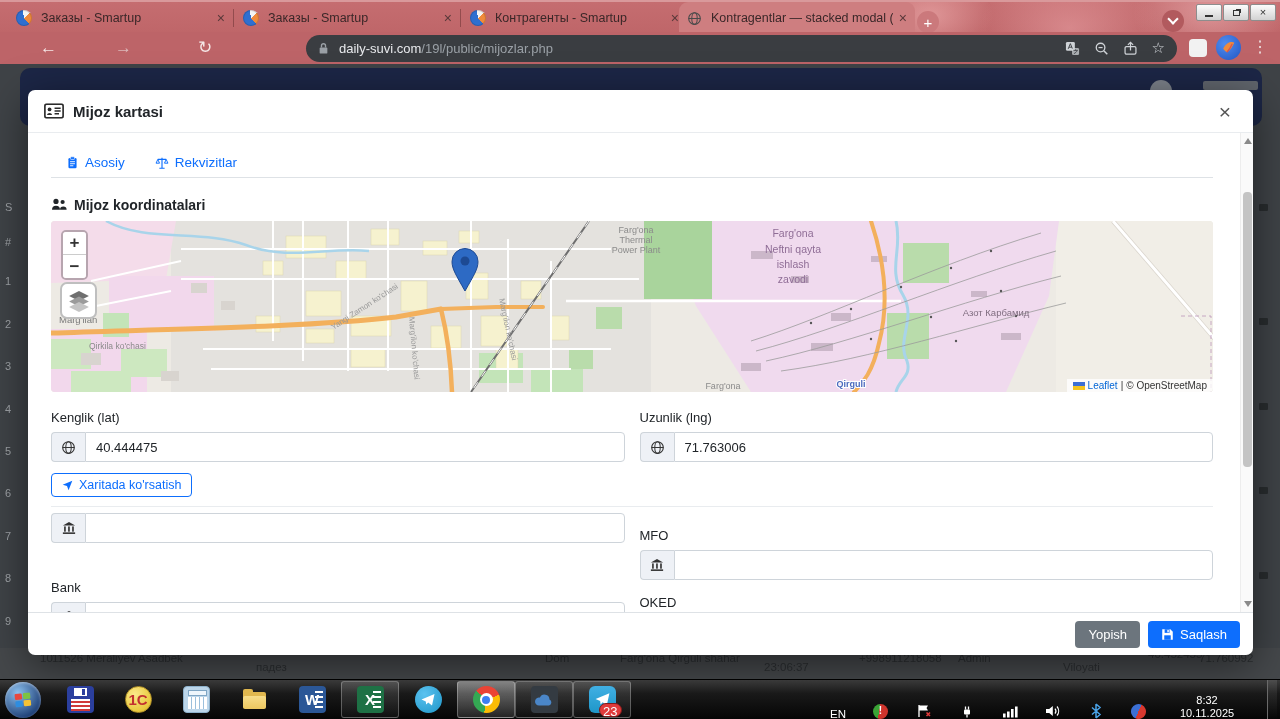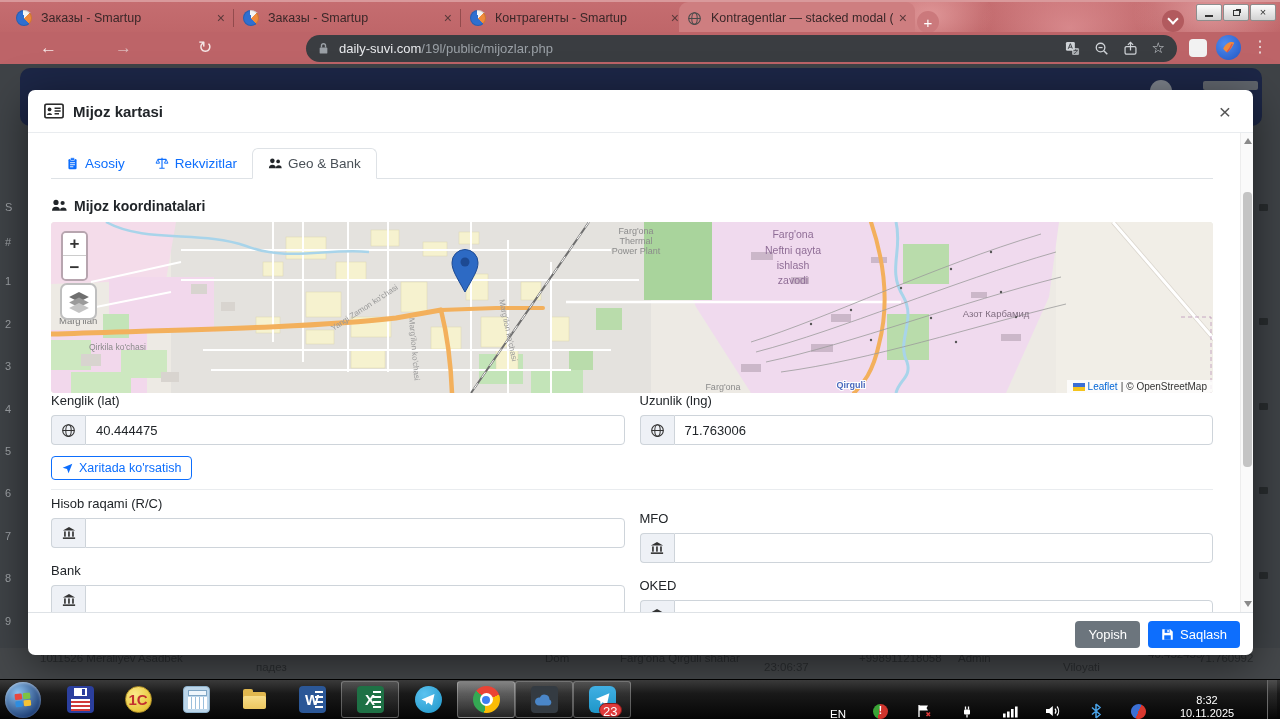--- a/index.html
+++ b/index.html
@@ -75,21 +75,21 @@
   .zbtn{width:100%;height:23px;background:#fff;display:grid;place-items:center;font-size:17px;font-weight:bold;color:#333;cursor:pointer;}
   .zbtn:first-child{border-bottom:1px solid #ccc;}
   .layersctl{position:absolute;left:9px;top:61px;width:37px;height:37px;background:#fff;border:2px solid rgba(0,0,0,.25);
     border-radius:7px;display:grid;place-items:center;cursor:pointer;}
   .attrib{position:absolute;right:0;bottom:0;background:rgba(255,255,255,.78);padding:1px 6px;font-size:10px;
     color:#333;display:flex;align-items:center;gap:3px;}
   .attrib .lf{color:#0366d6;}
   .uaflag{width:12px;height:8px;background:linear-gradient(#3b6fd4 50%,#f4c41d 50%);display:inline-block;}
   .fgrid{display:grid;grid-template-columns:1fr 1fr;column-gap:15px;}
   .flabel{display:block;font-size:13px;color:#212529;margin:0 0 7px;}
-  .fcell{margin-top:0;}
+  .fcell{margin-top:18px;}
   .fcell.r2{margin-top:0;}
   .fcell.r3{margin-top:15px;}
   .igroup{display:flex;height:30px;}
   .iprefix{width:34px;background:#eef1f6;border:1px solid #ced4da;border-right:0;border-radius:4px 0 0 4px;
     display:grid;place-items:center;color:#333;}
   .igroup input{flex:1;min-width:0;border:1px solid #ced4da;border-radius:0 4px 4px 0;padding:0 10px;
     font-size:13px;color:#212529;font-family:"Liberation Sans",sans-serif;outline:none;background:#fff;}
   .showmap{grid-column:1;justify-self:start;margin-top:11px;display:inline-flex;align-items:center;gap:6px;
     background:#fff;border:1px solid #0d6efd;color:#0d6efd;font-size:12.5px;padding:4px 10px;border-radius:4px;cursor:pointer;
     font-family:"Liberation Sans",sans-serif;}
@@ -397,26 +397,20 @@
               <use href="#ic-clipboard"></use>
             </svg>
           <span>Asosiy</span>
         </span>
         <span class="mtab">
           <svg width="14" height="14" viewBox="0 0 16 16">
               <use href="#ic-scales"></use>
             </svg>
           <span>Rekvizitlar</span>
         </span>
-        <span class="mtab active">
-          <svg width="14" height="14" viewBox="0 0 16 16" style="color:#212529;">
-              <use href="#ic-people"></use>
-            </svg>
-          <span>Geo &amp; Bank</span>
-        </span>
       </div>
 
       <div class="sechead">
         <svg width="16" height="16" viewBox="0 0 16 16" style="color:#212529;">
             <use href="#ic-people"></use>
           </svg>
         <span>Mijoz koordinatalari</span>
       </div>
 
       <div class="map">
@@ -589,21 +583,20 @@
         </div>
         <button class="showmap">
           <svg width="11" height="11" viewBox="0 0 16 16" style="color:#0d6efd;">
               <use href="#ic-send"></use>
             </svg>
           <span>Xaritada ko'rsatish</span>
         </button>
         <span></span>
         <hr class="fhr">
         <div class="fcell r2">
-          <label class="flabel">Hisob raqami (R/C)</label>
           <div class="igroup">
             <span class="iprefix">
                 <svg width="14" height="14" viewBox="0 0 16 16">
                   <use href="#ic-bank"></use>
                 </svg>
               </span>
             <input type="text" value="" style="">
           </div>
         </div>
         <div class="fcell r3">

